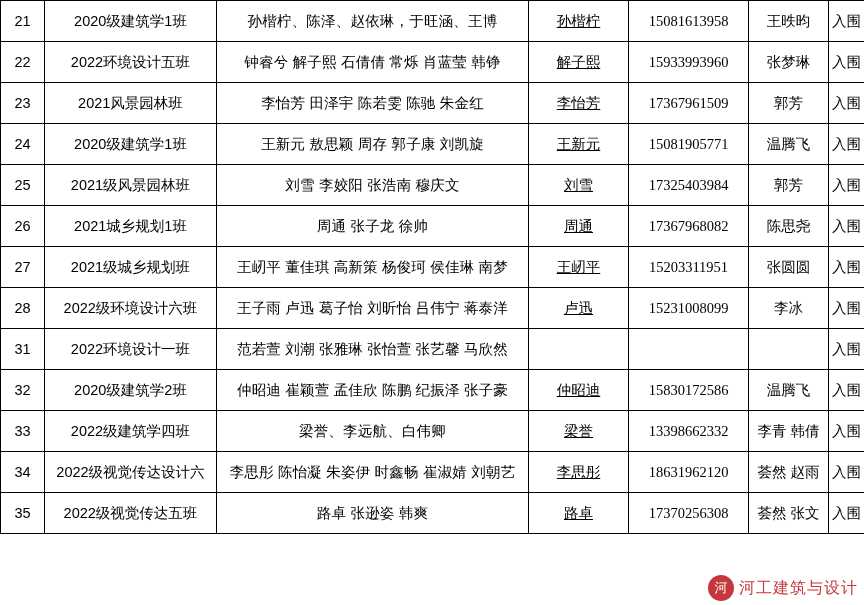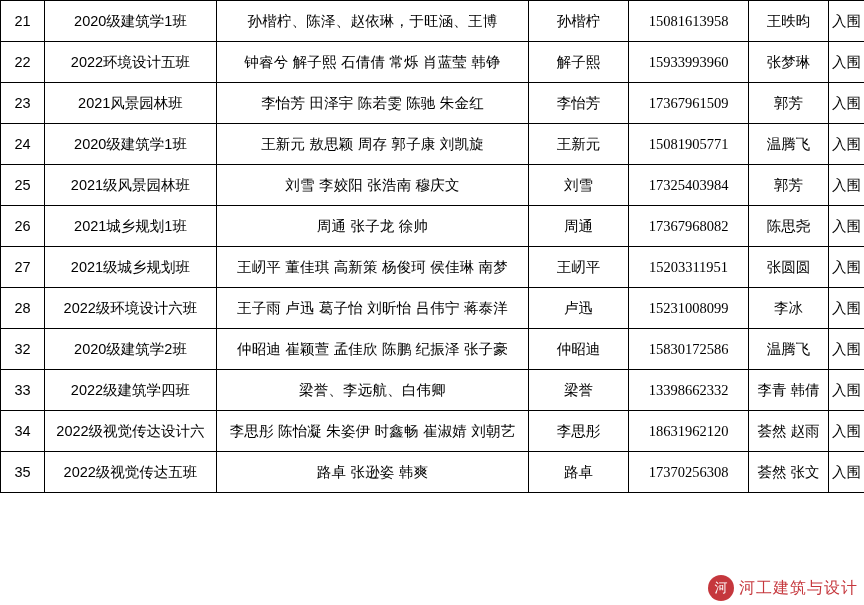--- a/index.html
+++ b/index.html
@@ -39,21 +39,21 @@
   col.c-class  { width: 172px; }
   col.c-names  { width: 312px; }
   col.c-leader { width: 100px; }
   col.c-phone  { width: 120px; }
   col.c-tutor  { width: 80px; }
   col.c-status { width: 36px; }
 
   td.idx    { font-size: 15px; }
   td.cls    { font-size: 14.5px; }
   td.names  { font-size: 14.5px; letter-spacing: 0.2px; }
-  td.leader { font-size: 14.5px; }
+  td.leader { font-size: 14.5px; text-decoration: underline; }
   td.phone  { font-size: 14.5px; font-family: Liberation Serif, serif; }
   td.tutor  { font-size: 14.5px; }
   td.status {
     font-size: 13px;
     line-height: 1.05;
     letter-spacing: 0;
     padding: 0 2px;
     white-space: normal;
     word-break: break-all;
   }
@@ -169,20 +169,29 @@
       <tr>
         <td class="idx">28</td>
         <td class="cls">2022级环境设计六班</td>
         <td class="names">王子雨  卢迅  葛子怡  刘昕怡  吕伟宁  蒋泰洋</td>
         <td class="leader">卢迅</td>
         <td class="phone">15231008099</td>
         <td class="tutor">李冰</td>
         <td class="status">入围</td>
       </tr>
       <tr>
+        <td class="idx">31</td>
+        <td class="cls">2022环境设计一班</td>
+        <td class="names">范若萱  刘潮  张雅琳  张怡萱  张艺馨  马欣然</td>
+        <td class="leader"></td>
+        <td class="phone"></td>
+        <td class="tutor"></td>
+        <td class="status">入围</td>
+      </tr>
+      <tr>
         <td class="idx">32</td>
         <td class="cls">2020级建筑学2班</td>
         <td class="names">仲昭迪  崔颖萱  孟佳欣  陈鹏  纪振泽  张子豪</td>
         <td class="leader">仲昭迪</td>
         <td class="phone">15830172586</td>
         <td class="tutor">温腾飞</td>
         <td class="status">入围</td>
       </tr>
       <tr>
         <td class="idx">33</td>

